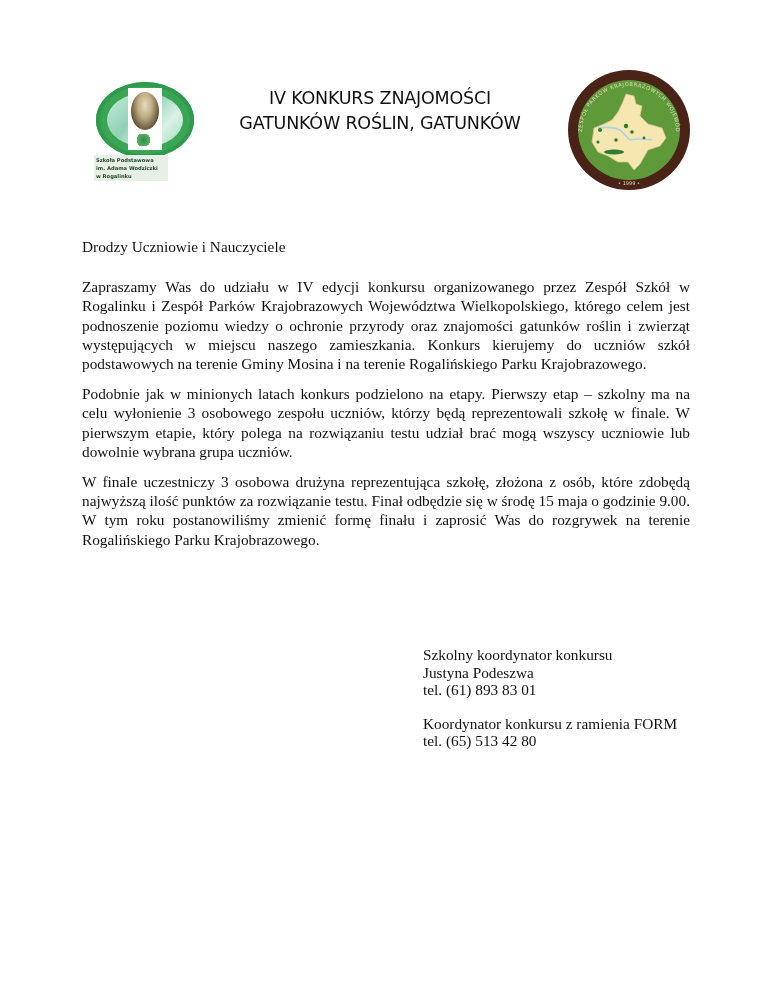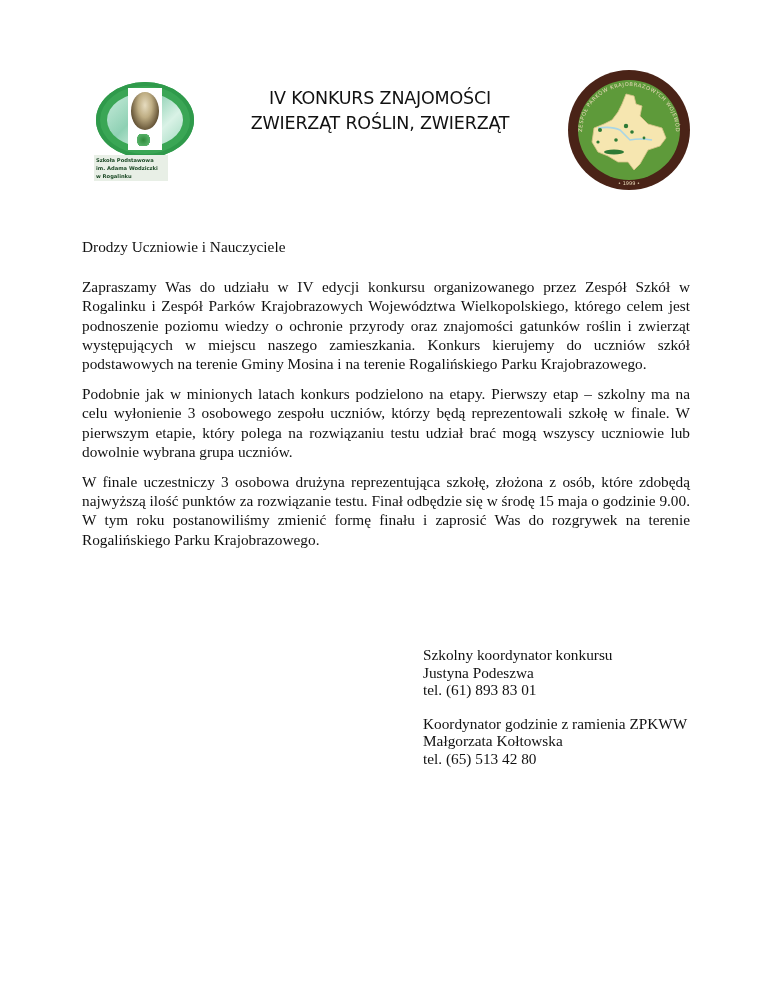--- a/index.html
+++ b/index.html
@@ -82,21 +82,21 @@
     </div>
     <div class="caption">
       <div>Szkoła Podstawowa</div>
       <div>im. Adama Wodziczki</div>
       <div>w Rogalinku</div>
     </div>
   </div>
 
   <div class="title">
     <div>IV KONKURS ZNAJOMOŚCI</div>
-    <div>ZWIERZĄT ROŚLIN, ZWIERZĄT</div>
+    <div>GATUNKÓW ROŚLIN, GATUNKÓW</div>
   </div>
 
   <div class="logo-right">
     <div class="outer"></div>
     <div class="green"></div>
     <svg width="122" height="120" viewBox="0 0 122 120">
       <path d="M58 24 L66 26 L68 34 L74 36 L72 46 L80 54 L94 58 L98 68 L92 76 L80 80 L72 94 L66 100 L60 92 L50 92 L40 86 L30 82 L24 72 L26 58 L36 54 L44 50 L50 42 L54 34 Z" fill="#f6e6b0" stroke="#d8c48a" stroke-width="0.8"></path>
       <path d="M30 58 Q44 56 52 60 Q58 66 62 70 Q72 68 84 70" fill="none" stroke="#a9d6e6" stroke-width="1.6"></path>
       <ellipse cx="46" cy="82" rx="10" ry="2.5" fill="#2e7a35"></ellipse>
       <circle cx="32" cy="60" r="2" fill="#2e7a35"></circle>
@@ -122,19 +122,18 @@
     <p>W finale uczestniczy 3 osobowa drużyna reprezentująca szkołę, złożona z osób, które zdobędą najwyższą ilość punktów za rozwiązanie testu. Finał odbędzie się w środę 15 maja o godzinie 9.00. W tym roku postanowiliśmy zmienić formę finału i zaprosić Was do rozgrywek na terenie Rogalińskiego Parku Krajobrazowego.</p>
   </div>
 
   <div class="contacts">
     <div class="contact-block">
       <div>Szkolny koordynator konkursu</div>
       <div>Justyna Podeszwa</div>
       <div>tel. (61) 893 83 01</div>
     </div>
     <div class="contact-block">
-      <div>Koordynator godzinie z ramienia ZPKWW</div>
-      <div>Małgorzata Kołtowska</div>
+      <div>Koordynator konkursu z ramienia FORM</div>
       <div>tel. (65) 513 42 80</div>
     </div>
   </div>
 
 </div>
 
 </body></html>

